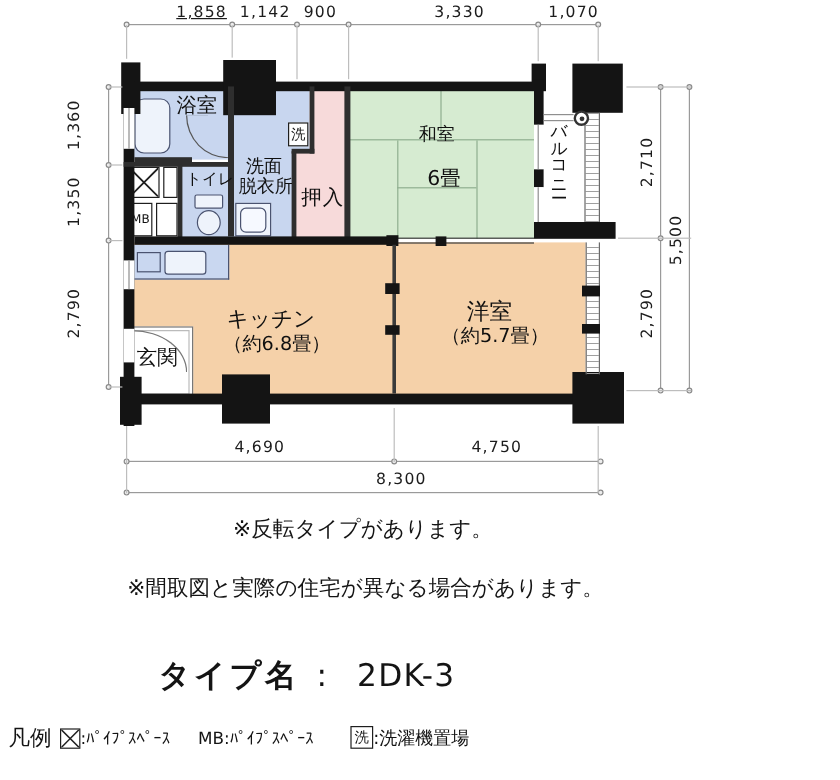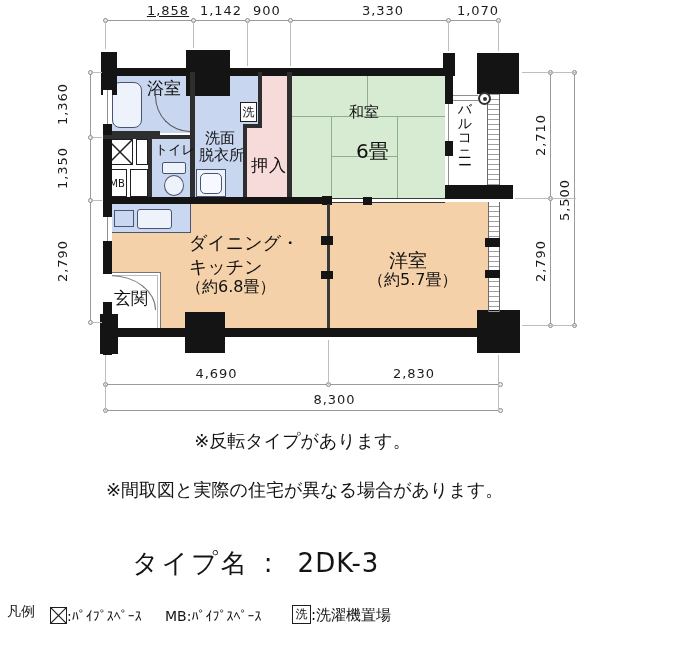--- a/index.html
+++ b/index.html
@@ -132,23 +132,22 @@
   <div class="hatch" style="left:488px;top:202px;width:12px;height:110px;"></div>
   <div class="wall" style="left:485px;top:238px;width:15px;height:9px;"></div>
   <div class="wall" style="left:485px;top:270px;width:15px;height:8px;"></div>
 
   <div class="rlabel" style="left:147px;top:79px;font-size:17px;">浴室</div>
   <div class="rlabel" style="left:205px;top:130px;font-size:15px;">洗面</div>
   <div class="rlabel" style="left:199px;top:147px;font-size:15px;">脱衣所</div>
   <div class="rlabel" style="left:155px;top:143px;font-size:13px;">トイレ</div>
   <div class="rlabel" style="left:251px;top:156px;font-size:17px;letter-spacing:1px;">押入</div>
   <div class="rlabel" style="left:349px;top:104px;font-size:15px;">和室</div>
-  <div class="rlabel" style="left:356px;top:140px;font-size:20px;">6畳</div>
+  <div class="rlabel" style="left:356px;top:140px;font-size:17px;">6畳</div>
   <div class="rlabel vtext" style="left:457px;top:93px;font-size:14px;height:90px;">バルコニー</div>
-  <div class="rlabel" style="left:189px;top:233px;font-size:18px;">ダイニング・</div>
   <div class="rlabel" style="left:189px;top:257px;font-size:18px;">キッチン</div>
   <div class="rlabel" style="left:186px;top:278px;font-size:16px;">（約6.8畳）</div>
   <div class="rlabel" style="left:389px;top:250px;font-size:19px;">洋室</div>
   <div class="rlabel" style="left:368px;top:271px;font-size:16px;">（約5.7畳）</div>
   <div class="rlabel" style="left:114px;top:289px;font-size:17px;">玄関</div>
 
   <div class="dimline" style="left:105px;top:20px;width:393px;height:1px;"></div>
   <div class="dot" style="left:103px;top:18px;"></div>
   <div class="dot" style="left:191px;top:18px;"></div>
   <div class="dot" style="left:245px;top:18px;"></div>
@@ -198,31 +197,31 @@
   <div class="dimline" style="left:105px;top:410px;width:395px;height:1px;"></div>
   <div class="dot" style="left:103px;top:382px;"></div>
   <div class="dot" style="left:326px;top:382px;"></div>
   <div class="dot" style="left:498px;top:382px;"></div>
   <div class="dot" style="left:103px;top:408px;"></div>
   <div class="dot" style="left:498px;top:408px;"></div>
   <div class="extline" style="left:105px;top:355px;width:1px;height:56px;"></div>
   <div class="extline" style="left:328px;top:340px;width:1px;height:45px;"></div>
   <div class="extline" style="left:498px;top:355px;width:1px;height:56px;"></div>
   <div class="dlabel c" style="left:105px;top:366px;width:223px;">4,690</div>
-  <div class="dlabel c" style="left:328px;top:366px;width:172px;">2,830</div>
+  <div class="dlabel c" style="left:328px;top:366px;width:172px;">4,750</div>
   <div class="dlabel c" style="left:105px;top:392px;width:395px;padding-left:32px;">8,300</div>
 
   <div class="note" style="left:105px;top:429px;width:395px;text-align:center;font-size:18px;">※反転タイプがあります。</div>
   <div class="note" style="left:106px;top:478px;font-size:18px;">※間取図と実際の住宅が異なる場合があります。</div>
 
   <div class="note" style="left:132px;top:546px;font-size:26px;">
-    <span style="letter-spacing:3px;">タイプ名</span><span style="margin-left:14px;">:</span><span style="margin-left:25px;letter-spacing:1px;">2DK-3</span>
-  </div>
-
-  <div class="note" style="left:7px;top:603px;font-size:14px;">凡例</div>
+    <span style="letter-spacing:3px;font-weight:bold;">タイプ名</span><span style="margin-left:14px;">:</span><span style="margin-left:25px;letter-spacing:1px;">2DK-3</span>
+  </div>
+
+  <div class="note" style="left:7px;top:603px;font-size:18px;">凡例</div>
   <div class="wbox" style="left:50px;top:607px;width:17px;height:17px;">
     <svg width="15" height="15" viewBox="0 0 15 15">
       <line x1="0" y1="0" x2="15" y2="15" stroke="#1e1e1e" stroke-width="1.2"></line>
       <line x1="15" y1="0" x2="0" y2="15" stroke="#1e1e1e" stroke-width="1.2"></line>
     </svg>
   </div>
   <div class="note" style="left:67px;top:608px;font-size:14px;">:ﾊﾟｲﾌﾟｽﾍﾟｰｽ</div>
   <div class="note" style="left:165px;top:608px;font-size:14px;">MB:ﾊﾟｲﾌﾟｽﾍﾟｰｽ</div>
   <div class="wbox" style="left:292px;top:605px;width:19px;height:19px;">
     <span style="font-size:12px;">洗</span>

